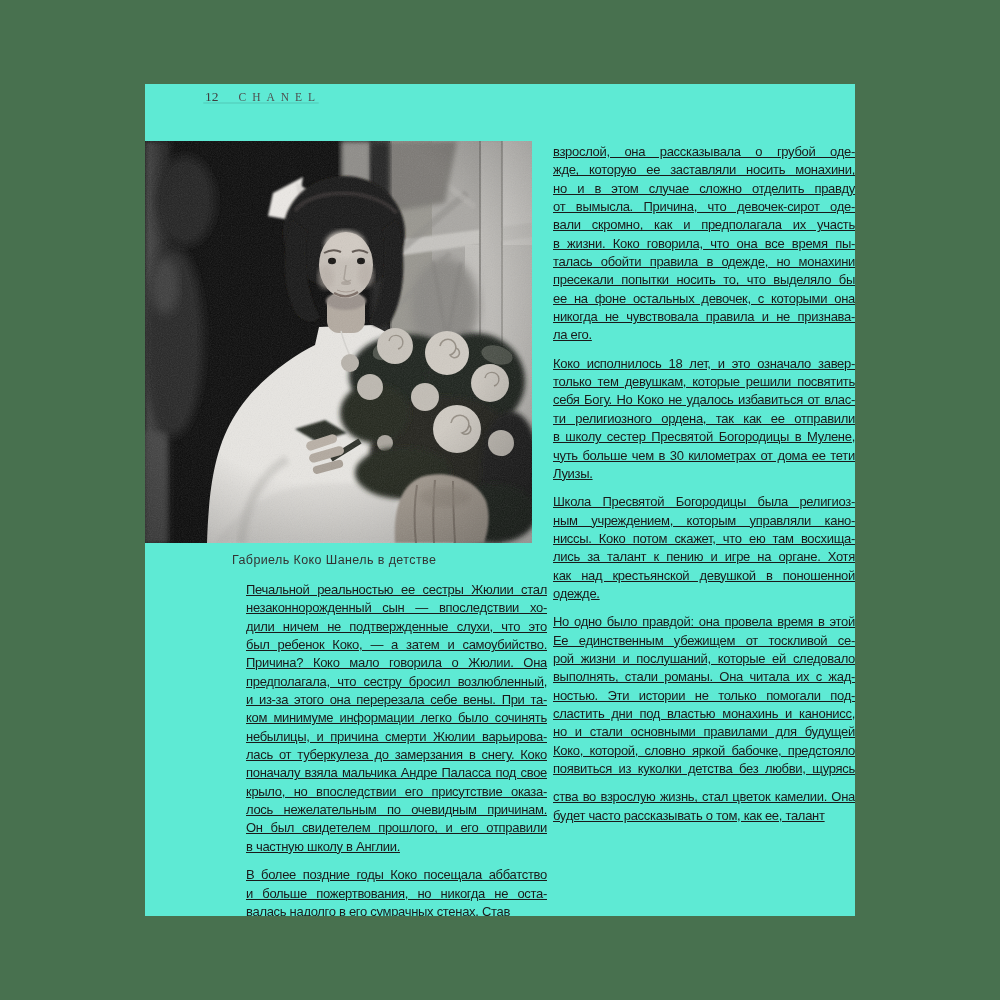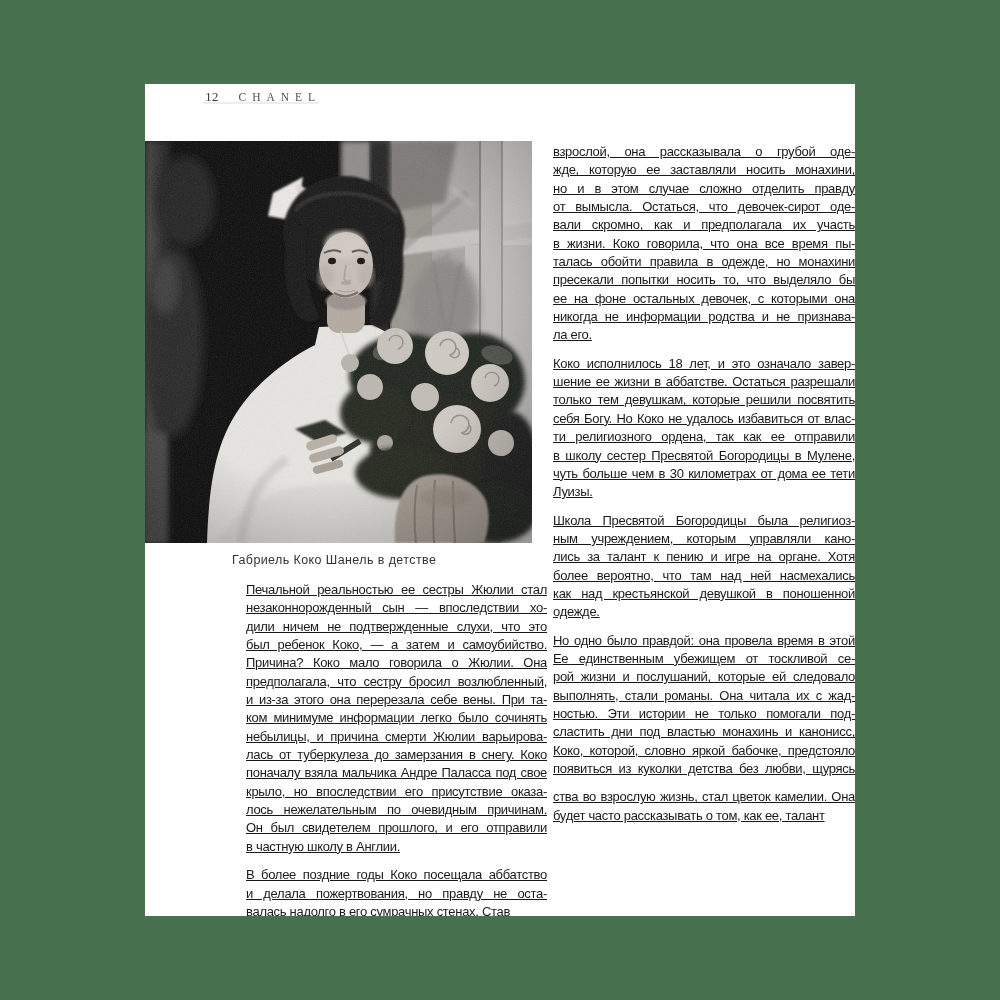--- a/index.html
+++ b/index.html
@@ -1,17 +1,17 @@
 <!DOCTYPE html>
 <html><head>
 <meta charset="utf-8">
 <style>
   html,body{margin:0;padding:0;background:#48714f;width:1000px;height:1000px;overflow:hidden;}
   .stage{position:relative;width:1000px;height:1000px;background:#48714f;}
-  .paper{position:absolute;left:145px;top:84px;width:710px;height:832px;background:#ffffff;overflow:hidden;}
+  .paper{position:absolute;left:145px;top:84px;width:710px;height:832px;background:#5eead4;overflow:hidden;}
   .runhead{position:absolute;left:60px;top:3px;height:16px;white-space:nowrap;
     font-family:"Liberation Serif","DejaVu Serif",serif;color:#4a4a4a;}
   .pagenum{font-size:13.5px;color:#3f3f3f;}
   .booktitle{font-size:11.5px;letter-spacing:6px;margin-left:16px;color:#4f4f4f;}
   .head-artifact{position:absolute;left:58px;top:18px;width:116px;height:2px;
     background:rgba(0,0,0,0.07);border-radius:1px;}
   .photo{position:absolute;left:0;top:57px;width:387px;height:402px;display:block;}
   .caption{position:absolute;left:87px;top:469px;width:300px;
     font-family:Liberation Sans, sans-serif;font-size:12.5px;letter-spacing:0.4px;color:#333;}
   .col{position:absolute;font-family:"Liberation Sans","DejaVu Sans",sans-serif;
@@ -178,63 +178,63 @@
           <div class="tline">небылицы, и причина смерти Жюлии варьирова-</div>
           <div class="tline">лась от туберкулеза до замерзания в снегу. Коко</div>
           <div class="tline">поначалу взяла мальчика Андре Паласса под свое</div>
           <div class="tline">крыло, но впоследствии его присутствие оказа-</div>
           <div class="tline">лось нежелательным по очевидным причинам.</div>
           <div class="tline">Он был свидетелем прошлого, и его отправили</div>
           <div class="tline last">в частную школу в Англии.</div>
         </div>
         <div class="para">
           <div class="tline">В более поздние годы Коко посещала аббатство</div>
-          <div class="tline">и делала пожертвования, но правду не оста-</div>
+          <div class="tline">и больше пожертвования, но никогда не оста-</div>
           <div class="tline last">валась надолго в его сумрачных стенах. Став</div>
         </div>
       </div>
     <div class="col col-right">
         <div class="para">
           <div class="tline">взрослой, она рассказывала о грубой оде-</div>
           <div class="tline">жде, которую ее заставляли носить монахини,</div>
           <div class="tline">но и в этом случае сложно отделить правду</div>
-          <div class="tline">от вымысла. Остаться, что девочек-сирот оде-</div>
+          <div class="tline">от вымысла. Причина, что девочек-сирот оде-</div>
           <div class="tline">вали скромно, как и предполагала их участь</div>
           <div class="tline">в жизни. Коко говорила, что она все время пы-</div>
           <div class="tline">талась обойти правила в одежде, но монахини</div>
           <div class="tline">пресекали попытки носить то, что выделяло бы</div>
           <div class="tline">ее на фоне остальных девочек, с которыми она</div>
-          <div class="tline">никогда не информации родства и не признава-</div>
+          <div class="tline">никогда не чувствовала правила и не признава-</div>
           <div class="tline last">ла его.</div>
         </div>
         <div class="para">
           <div class="tline">Коко исполнилось 18 лет, и это означало завер-</div>
-          <div class="tline">шение ее жизни в аббатстве. Остаться разрешали</div>
           <div class="tline">только тем девушкам, которые решили посвятить</div>
           <div class="tline">себя Богу. Но Коко не удалось избавиться от влас-</div>
           <div class="tline">ти религиозного ордена, так как ее отправили</div>
           <div class="tline">в школу сестер Пресвятой Богородицы в Мулене,</div>
           <div class="tline">чуть больше чем в 30 километрах от дома ее тети</div>
           <div class="tline last">Луизы.</div>
         </div>
         <div class="para">
           <div class="tline">Школа Пресвятой Богородицы была религиоз-</div>
           <div class="tline">ным учреждением, которым управляли кано-</div>
+          <div class="tline">ниссы. Коко потом скажет, что ею там восхища-</div>
           <div class="tline">лись за талант к пению и игре на органе. Хотя</div>
-          <div class="tline">более вероятно, что там над ней насмехались</div>
           <div class="tline">как над крестьянской девушкой в поношенной</div>
           <div class="tline last">одежде.</div>
         </div>
         <div class="para">
           <div class="tline">Но одно было правдой: она провела время в этой</div>
           <div class="tline">Ее единственным убежищем от тоскливой се-</div>
           <div class="tline">рой жизни и послушаний, которые ей следовало</div>
           <div class="tline">выполнять, стали романы. Она читала их с жад-</div>
           <div class="tline">ностью. Эти истории не только помогали под-</div>
           <div class="tline">сластить дни под властью монахинь и канонисс,</div>
+          <div class="tline">но и стали основными правилами для будущей</div>
           <div class="tline">Коко, которой, словно яркой бабочке, предстояло</div>
           <div class="tline">появиться из куколки детства без любви, щурясь</div>
         </div>
         <div class="para">
           <div class="tline">ства во взрослую жизнь, стал цветок камелии. Она</div>
           <div class="tline last">будет часто рассказывать о том, как ее, талант</div>
         </div>
       </div>
 
   </div>

